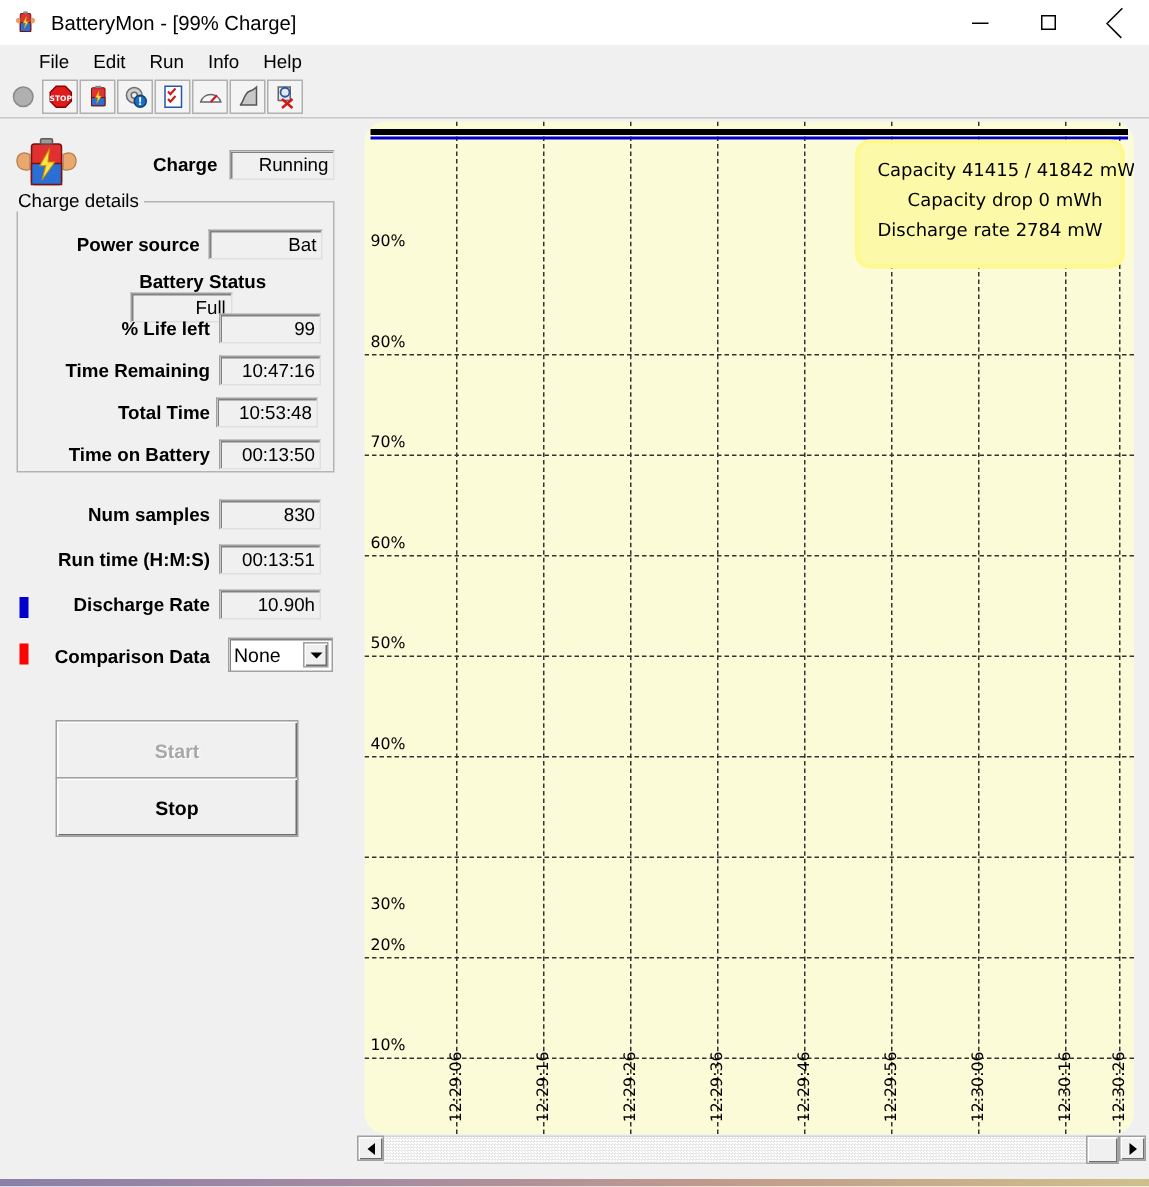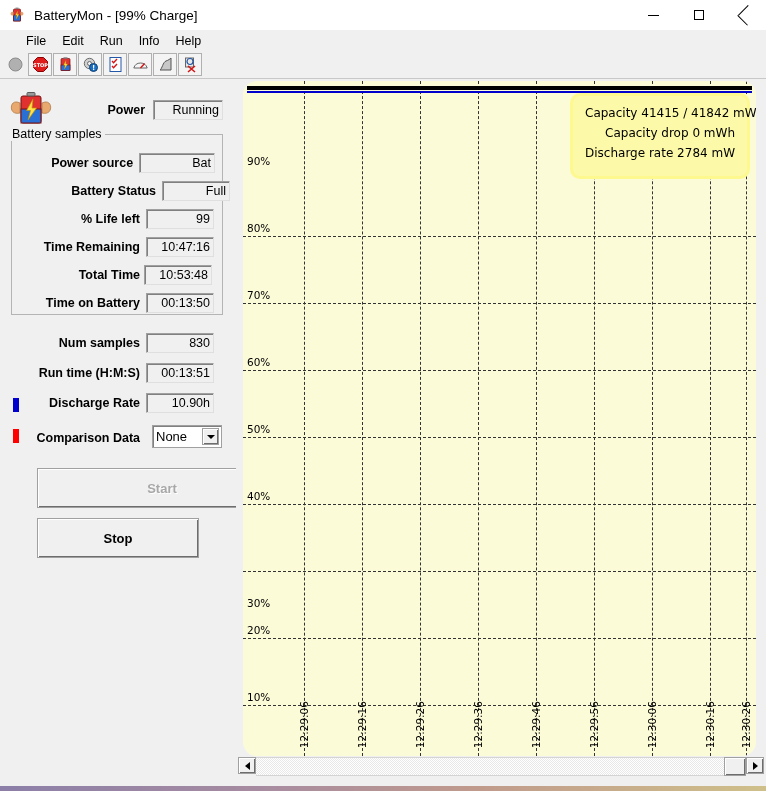--- a/index.html
+++ b/index.html
@@ -370,32 +370,32 @@
         <path d="M11 13 C5 10 1.5 14 2.5 19 C3.3 23 7.5 24 11 23 Z" fill="#e8a86e" stroke="#b07a46" stroke-width="0.8"></path>
         <path d="M33 13 C39 10 42.5 14 41.5 19 C40.7 23 36.5 24 33 23 Z" fill="#e8a86e" stroke="#b07a46" stroke-width="0.8"></path>
         <rect x="12" y="6" width="20" height="27" rx="2" fill="#e03030" stroke="#7a1010" stroke-width="1"></rect>
         <rect x="12" y="19" width="20" height="14" fill="#2a6fd4" stroke="#7a1010" stroke-width="1"></rect>
         <rect x="18" y="2.5" width="8" height="3.5" rx="1" fill="#9a9a9a" stroke="#5a5a5a"></rect>
         <path d="M24 9 L17.5 20.5 L21.5 20.5 L19 30 L27.5 18 L23 18 Z" fill="#ffe14a" stroke="#c09000" stroke-width="0.7"></path>
       </svg>
     </div>
 
     <div class="field-row" style="left:60px; top:20px; width:163px;">
-      <div class="field-label" style="width:85px;">Power</div>
+      <div class="field-label" style="width:85px;">Charge</div>
       <div class="field-box" style="width:70px; margin-left:8px;">Running</div>
     </div>
 
     <div id="details-group"></div>
-    <div id="details-group-title">Battery samples</div>
+    <div id="details-group-title">Charge details</div>
 
     <div class="field-row" style="left:20px; top:73px; width:195px;">
       <div class="field-label" style="width:120px;">Power source</div>
       <div class="field-box" style="width:80px; margin-left:6px;">Bat</div>
     </div>
-    <div class="field-row" style="left:36px; top:101px; width:195px;">
+    <div class="field-row" style="left:20px; top:101px; width:195px;flex-direction:column;">
       <div class="field-label" style="width:120px;">Battery Status</div>
       <div class="field-box" style="width:68px; margin-left:6px;">Full</div>
     </div>
     <div class="field-row" style="left:20px; top:129px; width:195px;">
       <div class="field-label" style="width:120px;">% Life left</div>
       <div class="field-box" style="width:68px; margin-left:6px;">99</div>
     </div>
     <div class="field-row" style="left:20px; top:157px; width:195px;">
       <div class="field-label" style="width:120px;">Time Remaining</div>
       <div class="field-box" style="width:68px; margin-left:6px;">10:47:16</div>
@@ -426,21 +426,21 @@
 
     <div class="swatch" style="left:13px; top:349px; background:#ff0000;"></div>
     <div class="field-label" style="position:absolute; left:20px; top:351px; width:120px;">Comparison Data</div>
     <div class="combo" style="left:152px; top:345px; width:70px; height:23px;">
       <div class="combo-value">None</div>
       <div class="combo-arrow">
           <div class="arrow-dn"></div>
         </div>
     </div>
 
-    <div class="btn-3d disabled" style="left:37px; top:388px; width:160px; height:38px;padding-left:44px;">Start</div>
+    <div class="btn-3d disabled" style="left:37px; top:400px; width:160px; height:38px;">Start</div>
     <div class="btn-3d" style="left:37px; top:438px; width:160px; height:38px;">Stop</div>
   </div>
 
   <div id="chartwrap">
     <div id="chart">
 
       <div class="hgrid" style="top:155px;"></div>
       <div class="hgrid" style="top:222px;"></div>
       <div class="hgrid" style="top:289px;"></div>
       <div class="hgrid" style="top:356px;"></div>

